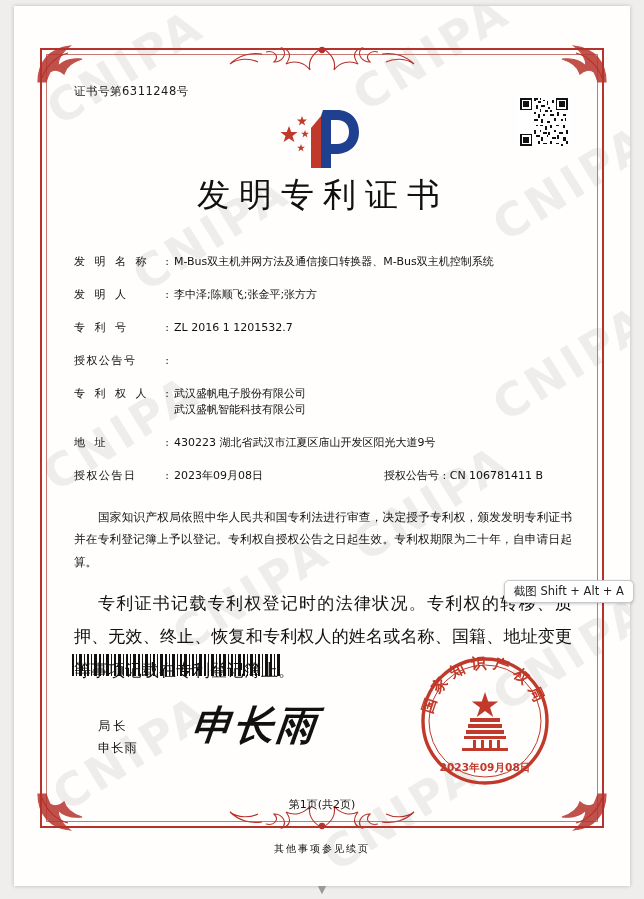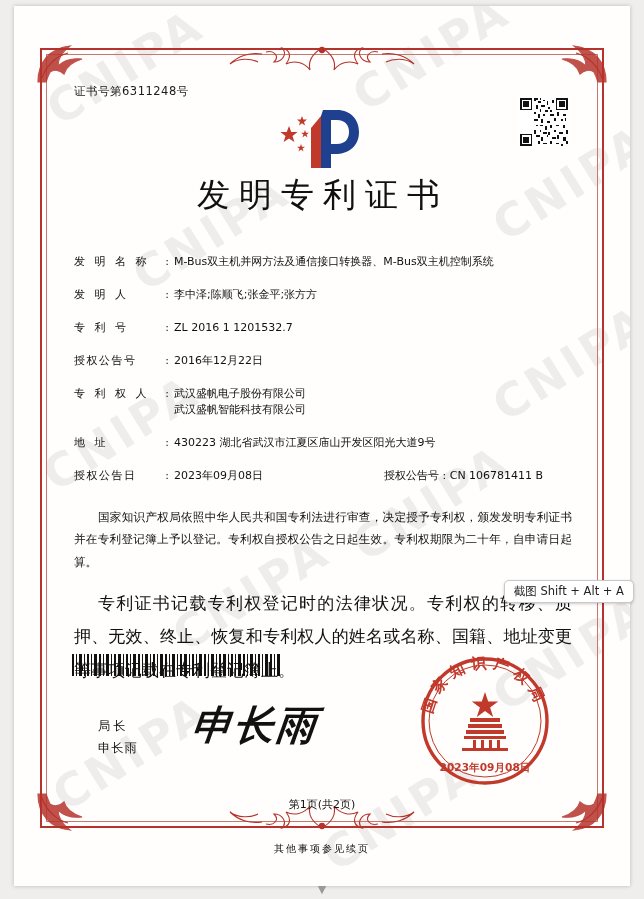--- a/index.html
+++ b/index.html
@@ -337,21 +337,20 @@
 
       <div class="row">
         <div class="lab">专 利 号</div>
         <div class="colon">:</div>
         <div class="val">ZL 2016 1 1201532.7</div>
       </div>
 
       <div class="row">
         <div class="lab wide">授权公告号</div>
         <div class="colon">:</div>
-        <div class="val">2016年12月22日</div>
       </div>
 
       <div class="row">
         <div class="lab">专 利 权 人</div>
         <div class="colon">:</div>
         <div class="val">
           <span class="sub">武汉盛帆电子股份有限公司</span>
           <span class="sub">武汉盛帆智能科技有限公司</span>
         </div>
       </div>

